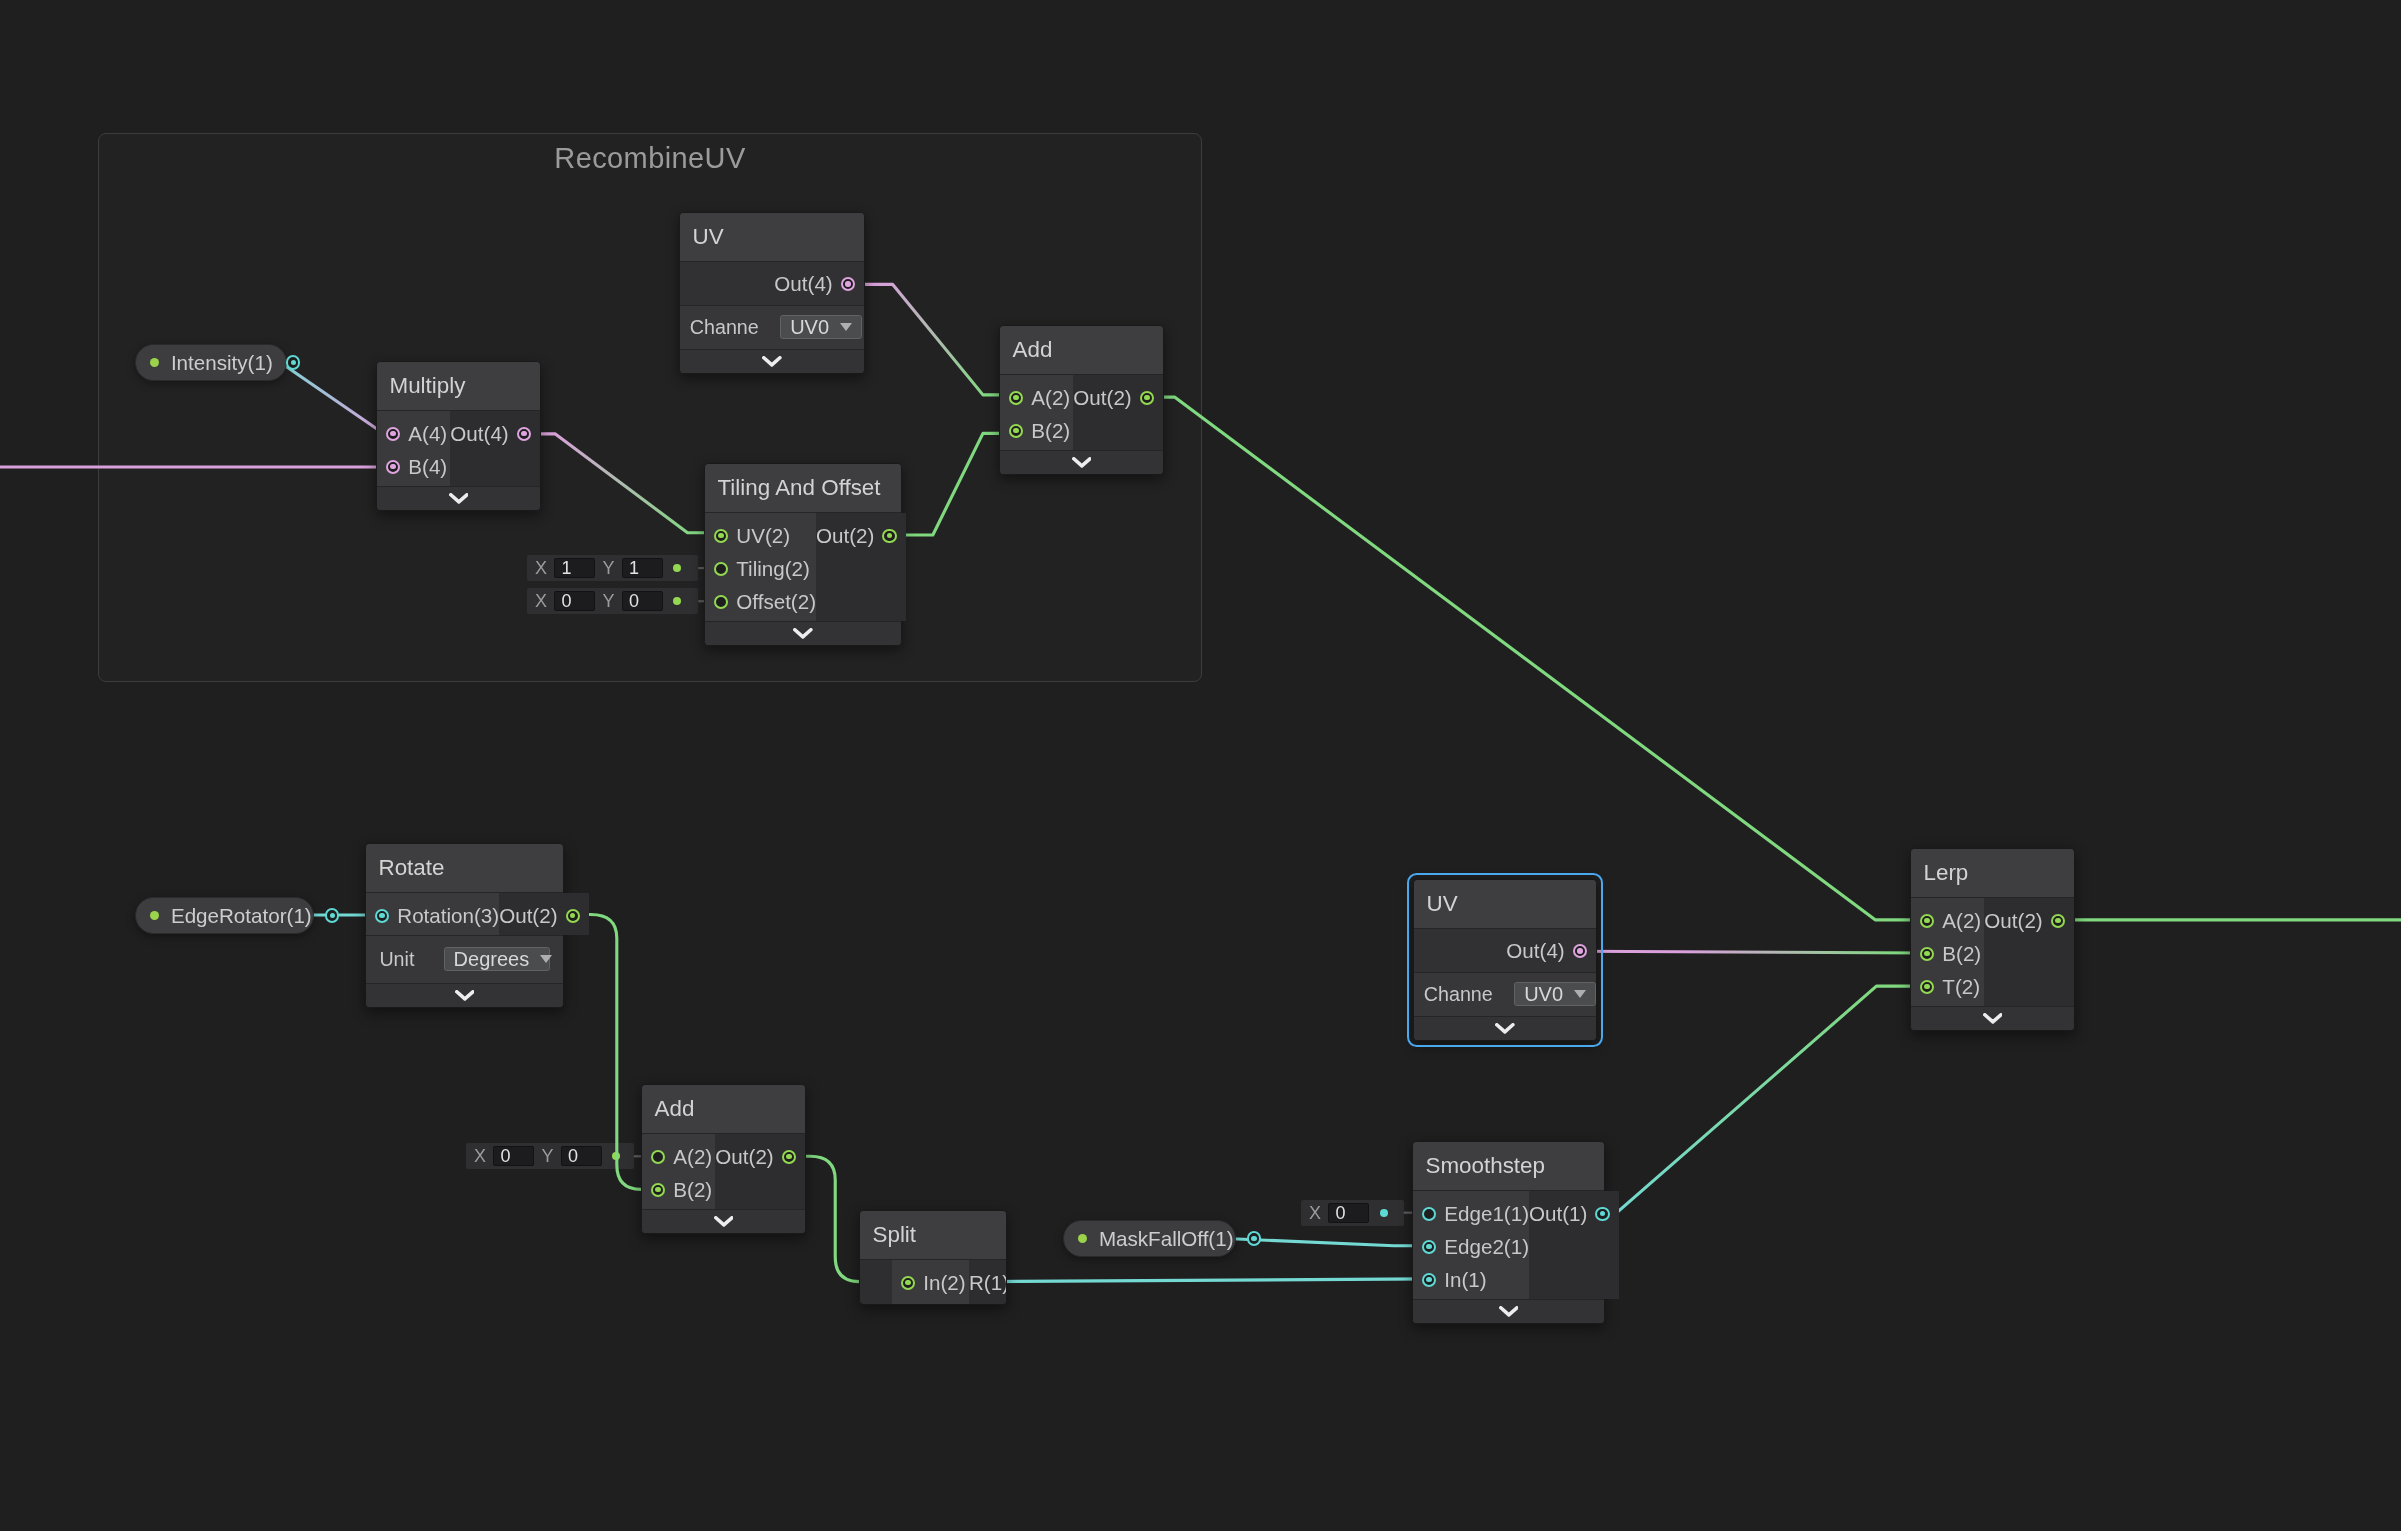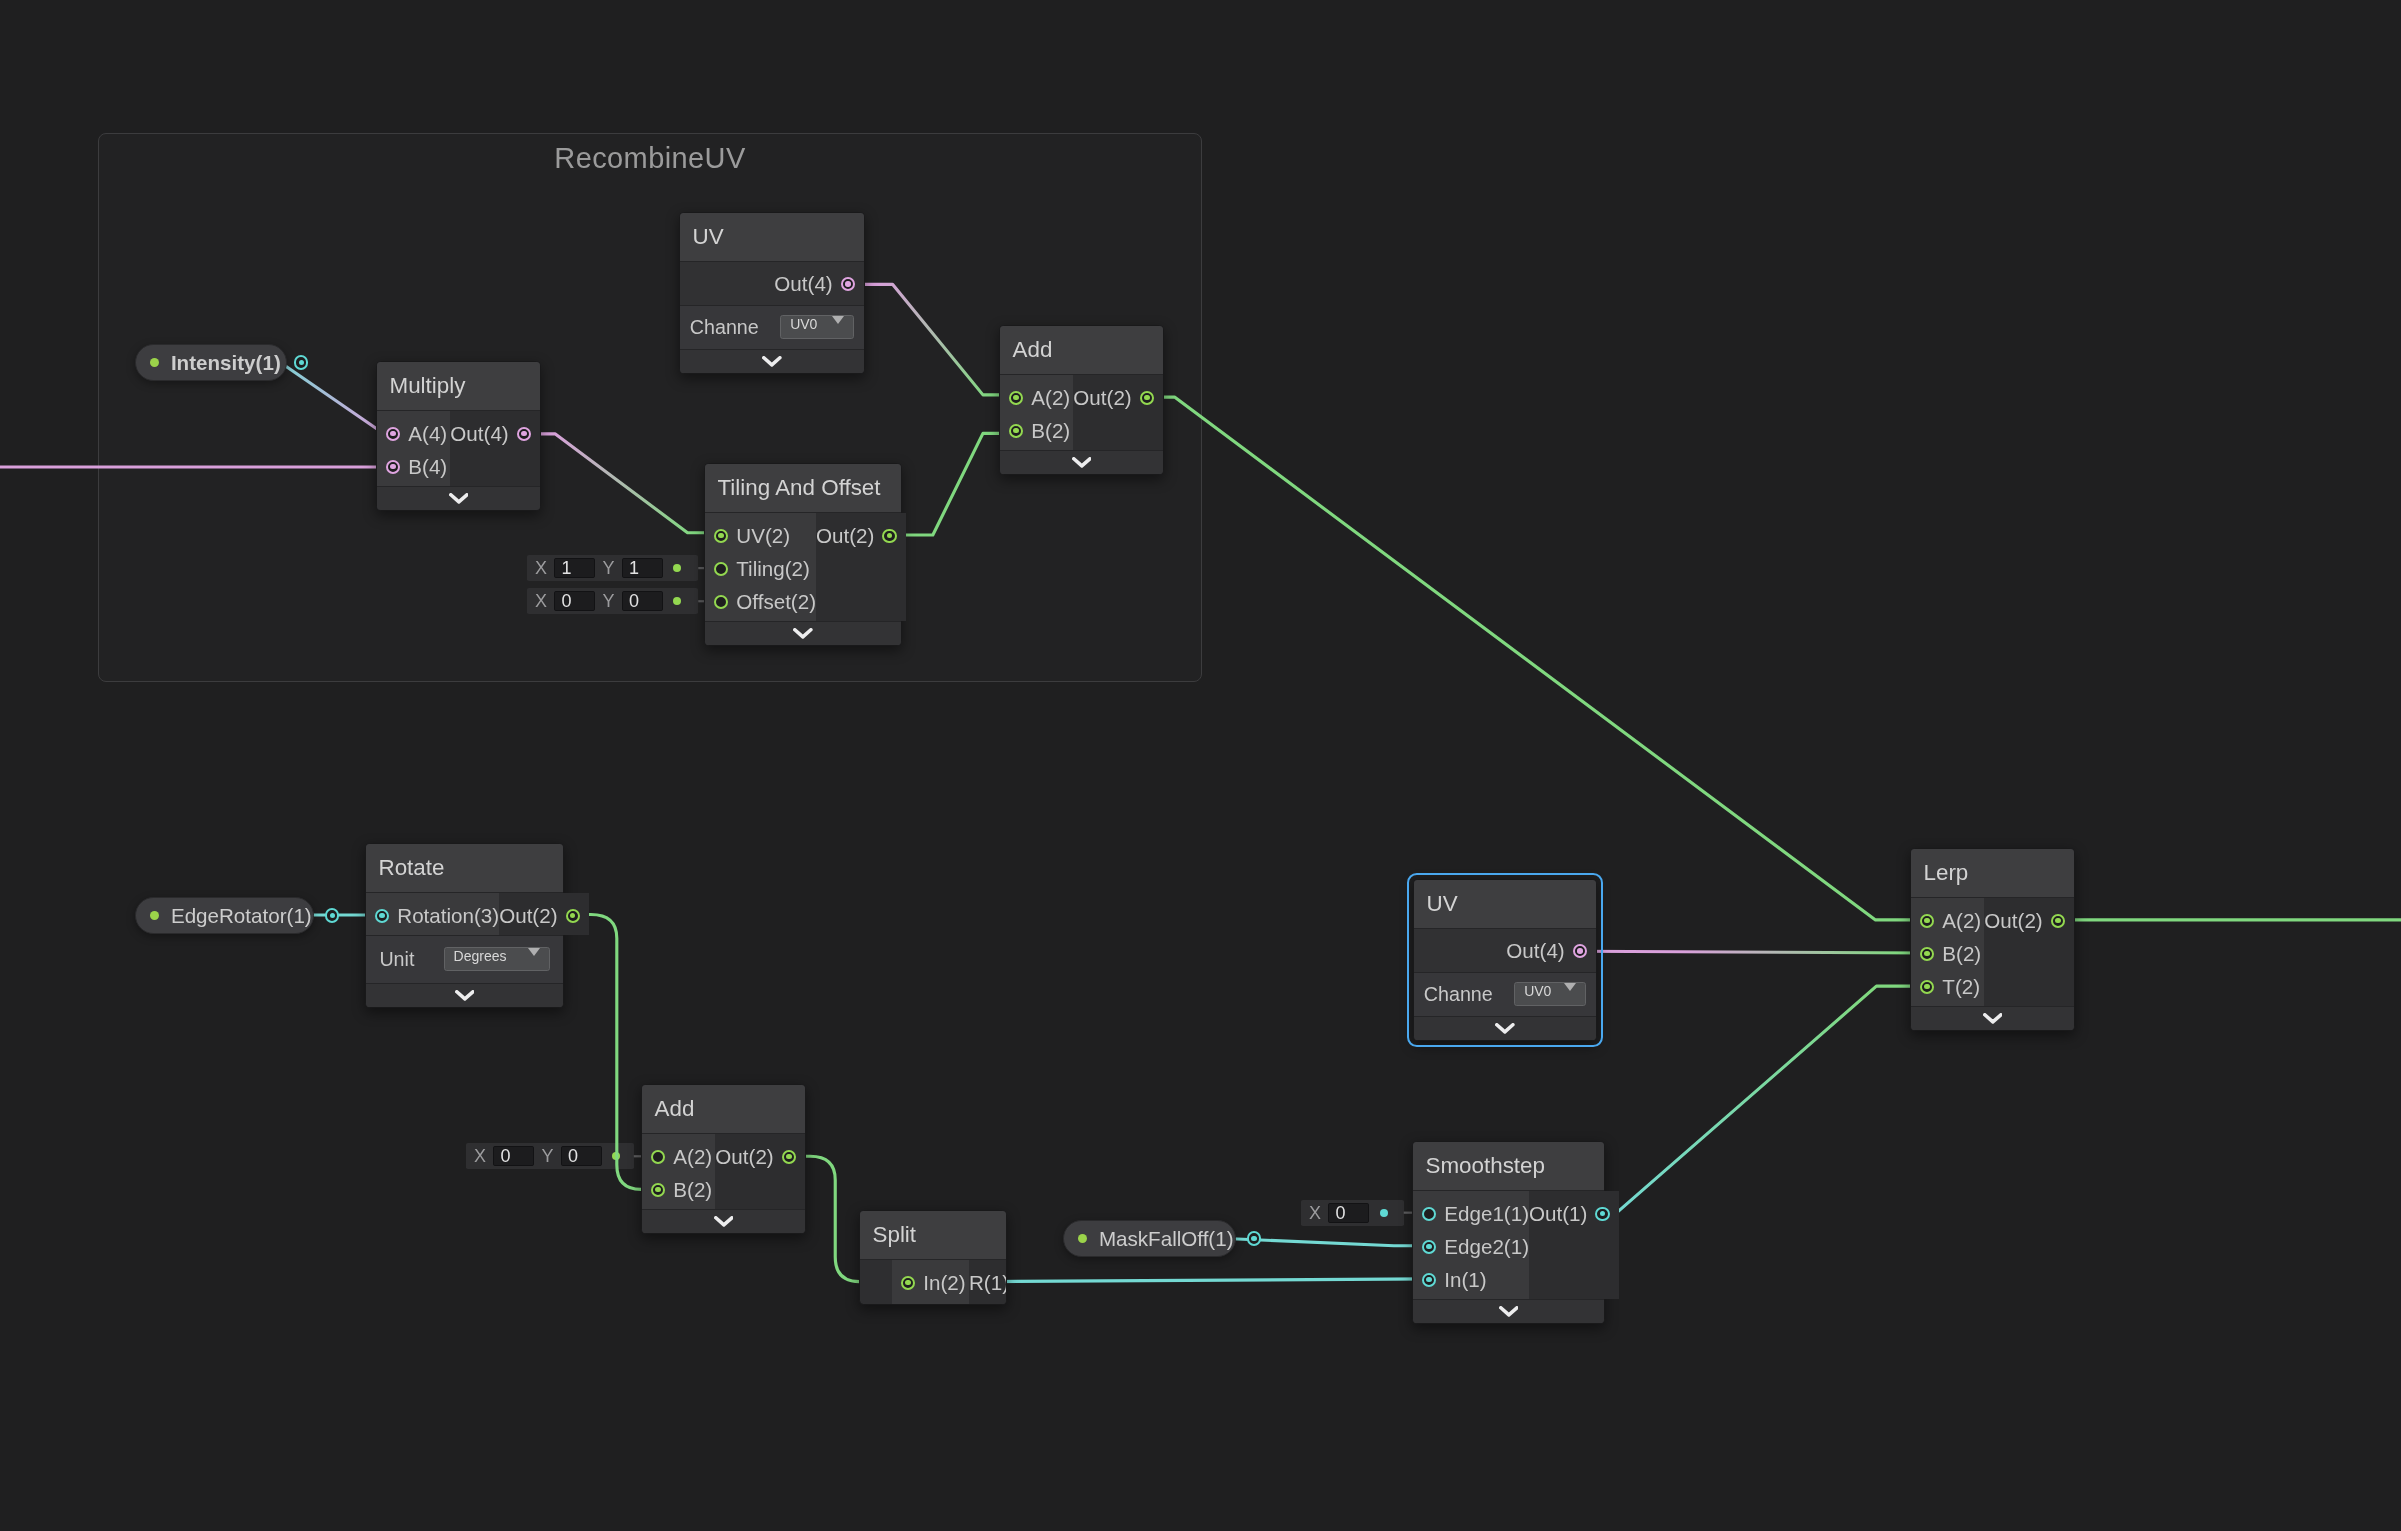--- a/index.html
+++ b/index.html
@@ -37,22 +37,22 @@
   .nfoot{border-top:0.9px solid #252527;background:#333335;height:24px;display:flex;align-items:center;
          justify-content:center;border-radius:0 0 3.6px 3.6px;}
   .chev{width:19.7px;height:10.7px;display:block;}
   
   .port{width:14.3px;height:14.3px;border-radius:50%;border:2.2px solid var(--c);background:#1E1E1F;
         display:flex;align-items:center;justify-content:center;flex:none;}
   .port.connected::after{content:"";width:5.4px;height:5.4px;border-radius:50%;background:var(--c);}
   .p-v1{--c:#5FD9D4;}  .p-v2{--c:#93D850;}  .p-v4{--c:#DFA4E0;}
   
   .dropdown{background:#4B4C4E;border:0.9px solid #616264;border-radius:2.7px;height:24px;
-            display:flex;align-items:flex-start;justify-content:space-between;padding:0 9px;
-            color:#D8D8D8;font-size:14px;}
+            display:flex;align-items:center;justify-content:space-between;padding:0 9px;
+            color:#D8D8D8;font-size:20px;}
   .caret{width:0;height:0;border-left:6.3px solid transparent;border-right:6.3px solid transparent;
          border-top:8px solid #AFAFB0;margin-left:10.7px;}
   .ddgap{margin-left:5.4px;flex:1 1 auto;max-width:107px;}
   
   .pill{position:absolute;height:37px;border-radius:19px;background:#3D3D40;border:0.9px solid #2A2A2C;
         display:flex;align-items:center;padding:0 11.6px 0 14.3px;z-index:4;box-shadow:0 2.7px 8px rgba(0,0,0,.35);}
   .pill .dot{width:9px;height:9px;border-radius:50%;background:#9BD34A;margin-right:11.6px;flex:none;}
   .pill .plabel{font-size:20.6px;color:#CDCDCD;margin-right:13.4px;white-space:nowrap;}
   .pill .port{margin-left:auto;}
   
@@ -410,21 +410,21 @@
         </div>
       </div>
     </div>
     <div class="nfoot">
       <svg class="chev" viewBox="0 0 22 12">
           <path d="M2 2 L11 10 L20 2" fill="none" stroke="#EDEDEE" stroke-width="4" stroke-linecap="round" stroke-linejoin="round"></path>
         </svg>
     </div>
   </div>
 
-  <div class="pill" style="left:135px;top:344px;width:152px;font-weight:bold;">
+  <div class="pill" style="left:135px;top:344px;width:152px;">
     <span class="dot"></span>
     <span class="plabel">Intensity(1)</span>
     <span class="port p-v1 connected"></span>
   </div>
   <div class="pill" style="left:135px;top:897px;width:179px;">
     <span class="dot"></span>
     <span class="plabel">EdgeRotator(1)</span>
     <span class="port p-v1 connected"></span>
   </div>
   <div class="pill" style="left:1063px;top:1220px;width:173px;">

